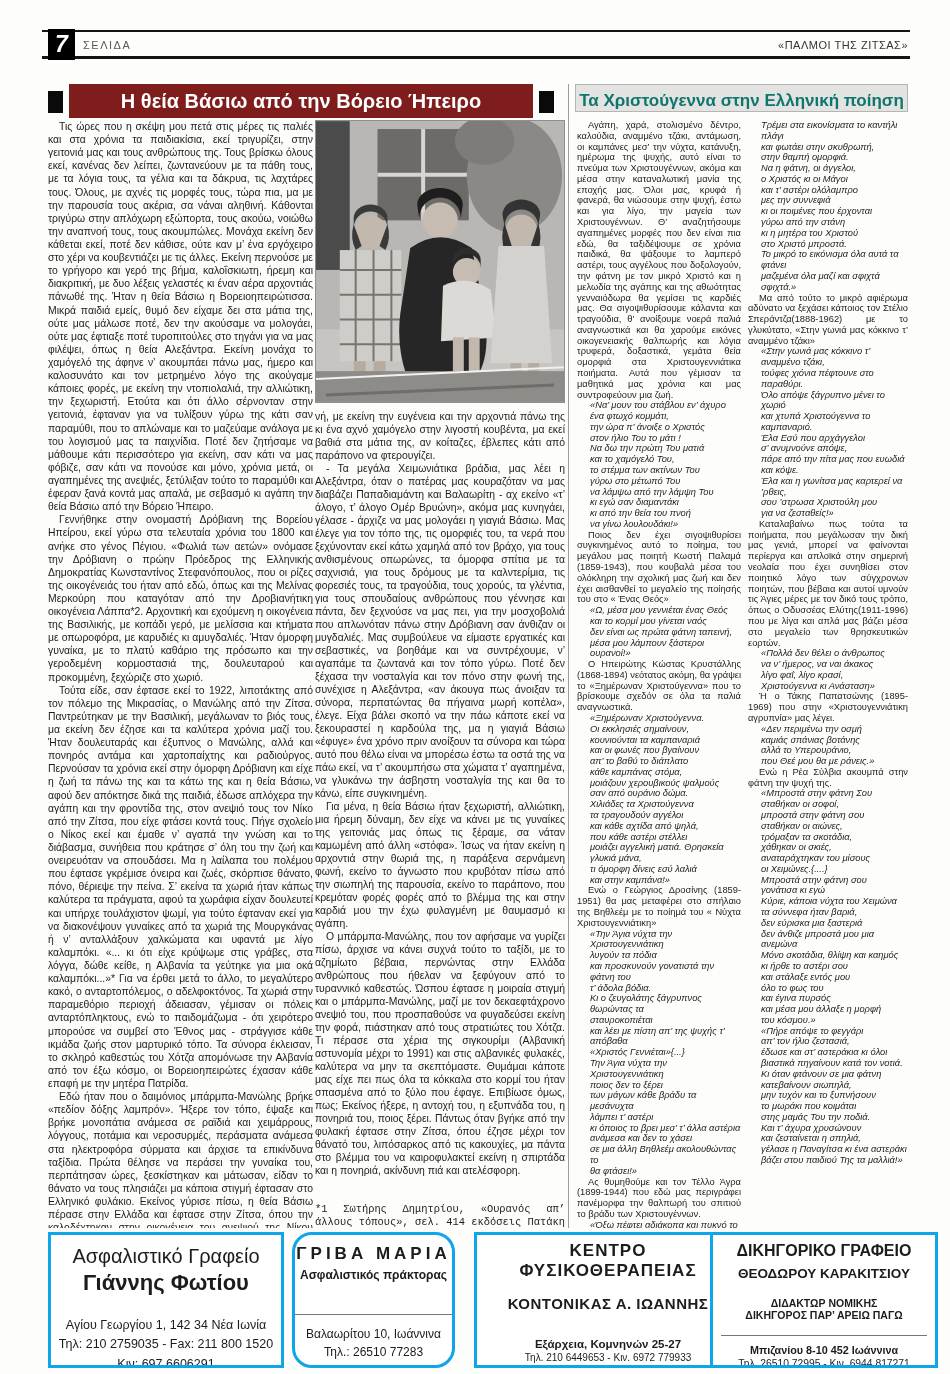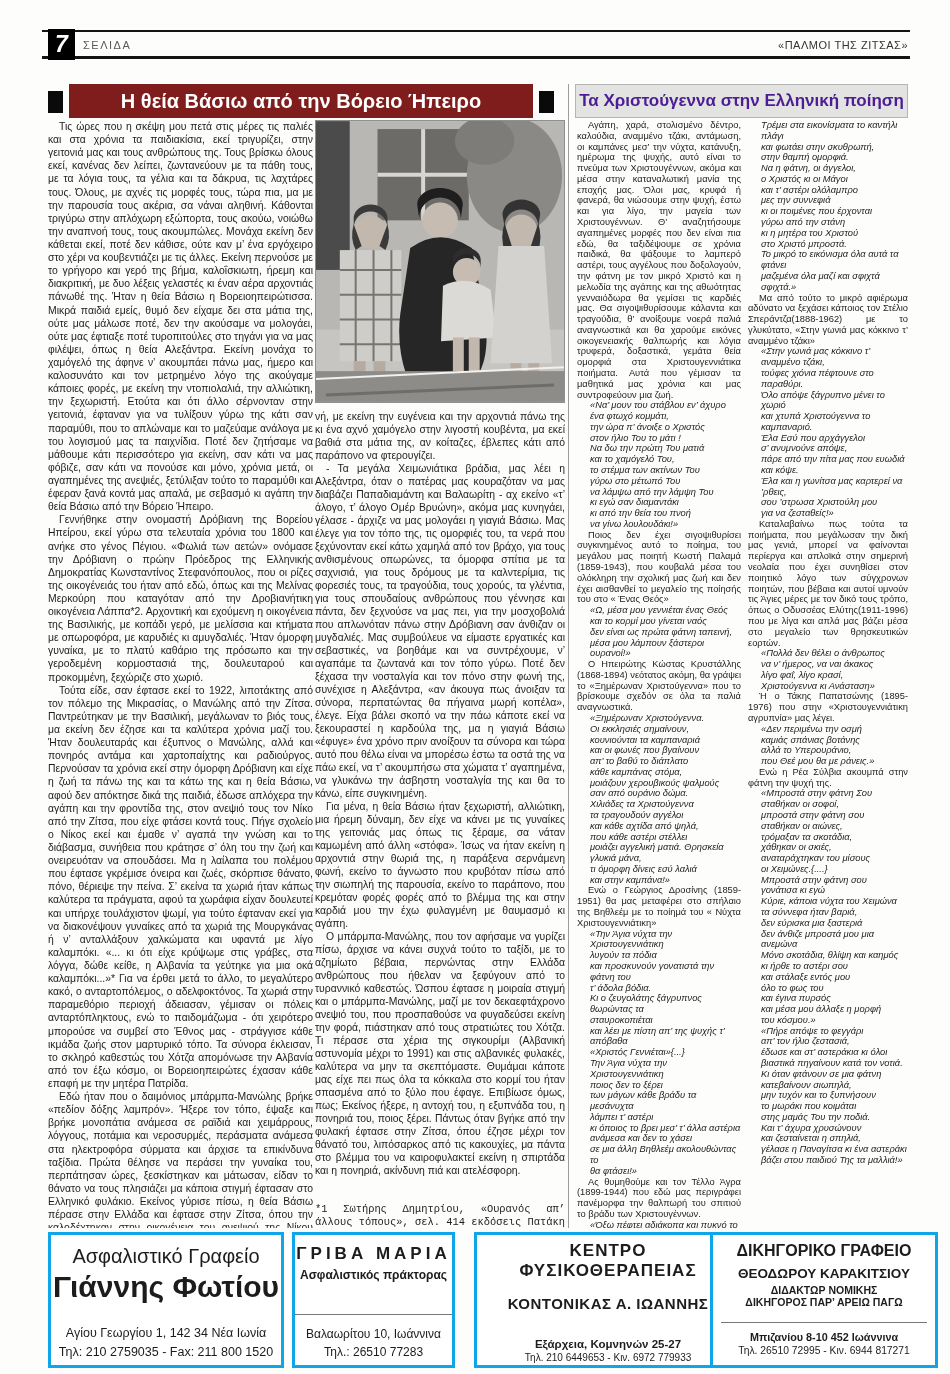--- a/index.html
+++ b/index.html
@@ -10,59 +10,59 @@
   #hline-top{top:30px;height:2px;}
   #hline-bot{top:56px;height:3px;}
   #pagenum{position:absolute;left:48px;top:29px;width:27px;height:31px;background:#000;color:#fff;
            font-weight:bold;font-size:23px;text-align:center;line-height:30px;font-style:italic;}
   #pagelabel{position:absolute;left:83px;top:39px;font-size:11px;color:#5a5a5a;letter-spacing:1.5px;}
   #masthead{position:absolute;right:42px;top:39px;font-size:11px;color:#333;letter-spacing:.5px;}
   
   .blacksq{position:absolute;top:91px;width:15px;height:22px;background:#0a0a0a;}
   #ltitle{position:absolute;left:69px;top:84px;width:464px;height:34px;background:#7f1d1d;
           color:#fff;font-weight:bold;font-size:20px;text-align:center;line-height:34px;}
-  #rtitle{position:absolute;left:575px;top:84px;width:333px;height:34px;background:#e3e3e1;
-          border:1px solid #b5b5b5;box-sizing:border-box;color:#4c1d95;font-weight:bold;
+  #rtitle{position:absolute;left:575px;top:84px;width:333px;height:28px;background:#e3e3e1;
+          border:1px solid #b5b5b5;box-sizing:border-box;color:#0f766e;font-weight:bold;
           font-size:17px;text-align:center;line-height:32px;}
   #vdivider{position:absolute;left:568px;top:84px;width:1px;height:1144px;background:#9c9c9c;}
   
   .col{position:absolute;top:120px;height:1108px;overflow:hidden;text-align:justify;}
   #lcol1{left:48px;width:265px;font-size:10.4px;line-height:1.26;}
   #lcol2{left:315px;width:250px;font-size:10.4px;line-height:1.25;}
   #rcol1{left:577px;width:164px;font-size:9.3px;line-height:1.16;}
   #rcol2{left:748px;width:160px;font-size:9.3px;line-height:1.16;}
   .para{margin:0;text-indent:11px;}
   .noindent{text-indent:0;}
   .poem{margin:0 0 0 13px;font-style:italic;white-space:pre-line;text-align:left;text-indent:0;}
   .fn{margin-top:26px;text-indent:0;font-family:Liberation Mono, monospace;}
   .fn2{margin-top:2px;text-indent:0;}
   
   #photo{width:250px;height:283px;margin:0 0 7px 0;border:1px solid #8f8f8f;box-sizing:border-box;display:block;}
   
   .ad{position:absolute;top:1232px;height:136px;border:3px solid #0ea5e9;box-sizing:border-box;
       background:#fff;text-align:center;overflow:hidden;}
   #ad1{left:48px;width:236px;}
-  #ad2{left:292px;width:163px;}
+  #ad2{left:292px;width:163px;border-radius:20px;}
   #ad3{left:474px;width:268px;}
   #ad4{left:710px;width:228px;}
   #ad1 .l1{font-size:20px;margin-top:10px;}
-  #ad1 .l2{font-size:30px;font-weight:bold;margin-top:2px;}
+  #ad1 .l2{font-size:22px;font-weight:bold;margin-top:2px;}
   #ad1 .addr{font-size:12.5px;margin-top:20px;line-height:1.55;}
   #ad2 .name{font-size:17px;font-weight:bold;letter-spacing:4px;margin-top:9px;}
   #ad2 .role{font-size:12px;font-weight:bold;margin-top:4px;}
   #ad2 .div{height:1px;background:#777;margin:32px 0 10px 0;}
   #ad2 .addr{font-size:12px;line-height:1.5;}
   #ad3 .l1{font-size:17px;font-weight:bold;margin-top:6px;letter-spacing:1px;}
   #ad3 .l2{font-size:17px;font-weight:bold;letter-spacing:1px;}
   #ad3 .name{font-size:15px;font-weight:bold;margin-top:14px;letter-spacing:.5px;}
   #ad3 .addr{font-size:11.5px;font-weight:bold;margin-top:26px;}
   #ad3 .tel{font-size:10px;margin-top:2px;}
   #ad4 .l1{font-size:16px;font-weight:bold;margin-top:7px;}
   #ad4 .name{font-size:13.5px;font-weight:bold;margin-top:6px;}
-  #ad4 .t1{font-size:10.5px;font-weight:bold;margin-top:3px;}
+  #ad4 .t1{font-size:10.5px;font-weight:bold;margin-top:16px;}
   #ad4 .t2{font-size:10.5px;font-weight:bold;}
   #ad4 .div{height:1px;background:#777;margin:14px 8px 8px 8px;}
   #ad4 .addr{font-size:10.8px;font-weight:bold;}
   #ad4 .tel{font-size:10.3px;margin-top:2px;}
 </style>
 </head>
 <body>
 
 <div class="hline" id="hline-top"></div>
 <div class="hline" id="hline-bot"></div>
@@ -222,21 +222,21 @@
 σ’ ανυμνούνε απόψε,
 πάρε από την πίτα μας που ευωδιά και κόψε.
 Έλα και η γωνίτσα μας καρτερεί να ’ρθεις,
 σου ’στρωσα Χριστούλη μου
 για να ζεσταθείς!»</p>
   <p class="para">Καταλαβαίνω πως τούτα τα ποιήματα, που μεγάλωσαν την δική μας γενιά, μπορεί να φαίνονται περίεργα και απλοϊκά στην σημερινή νεολαία που έχει συνηθίσει στον ποιητικό λόγο των σύγχρονων ποιητών, που βέβαια και αυτοί  υμνούν τις Άγιες μέρες με  τον δικό τους τρόπο, όπως ο Οδυσσέας Ελύτης(1911-1996) που με λίγα και απλά μας βάζει μέσα στο μεγαλείο των θρησκευτικών εορτών.</p>
   <p class="poem">«Πολλά δεν θέλει ο άνθρωπος
 να ν’ ήμερος, να ναι άκακος
 λίγο φαΐ, λίγο κρασί,
 Χριστούγεννα κι Ανάσταση»</p>
-  <p class="para">Ή ο Τάκης Παπατσώνης (1895- 1976) που στην «Χριστουγεννιάτικη αγρυπνία» μας λέγει.</p>
+  <p class="para">Ή ο Τάκης Παπατσώνης (1895- 1969) που στην «Χριστουγεννιάτικη αγρυπνία» μας λέγει.</p>
   <p class="poem">«Δεν περιμένω την οσμή
 καμιάς σπάνιας βοτάνης
 αλλά το Υπερουράνιο,
 που Θεέ μου θα με ράνεις.»</p>
   <p class="para">Ενώ η Ρέα Σύλβια ακουμπά στην φάτνη την ψυχή της.</p>
   <p class="poem">«Μπροστά στην φάτνη Σου
 σταθήκαν οι σοφοί,
 μπροστά στην φάτνη σου
 σταθήκαν οι αιώνες,
 τρόμαξαν τα σκοτάδια,

